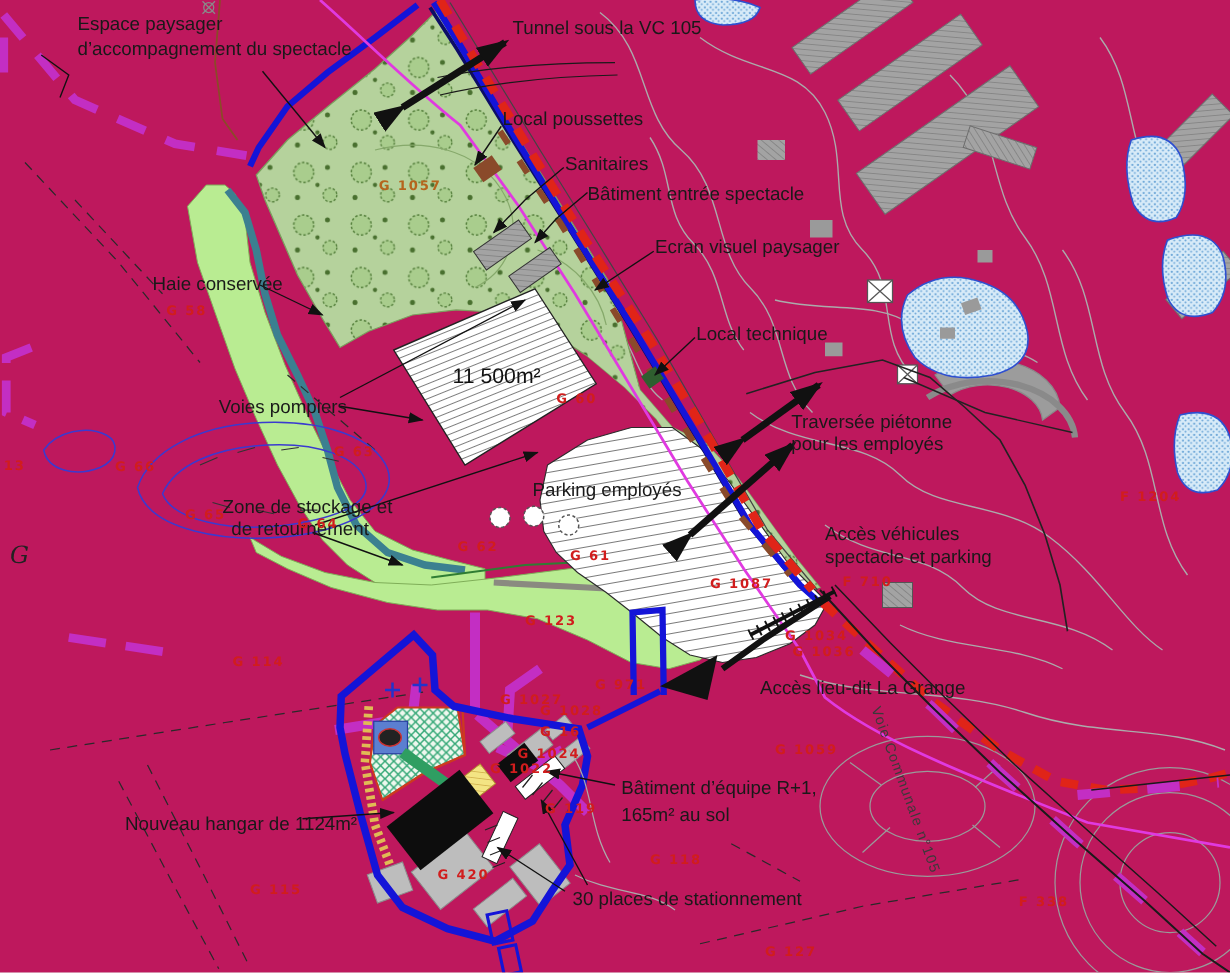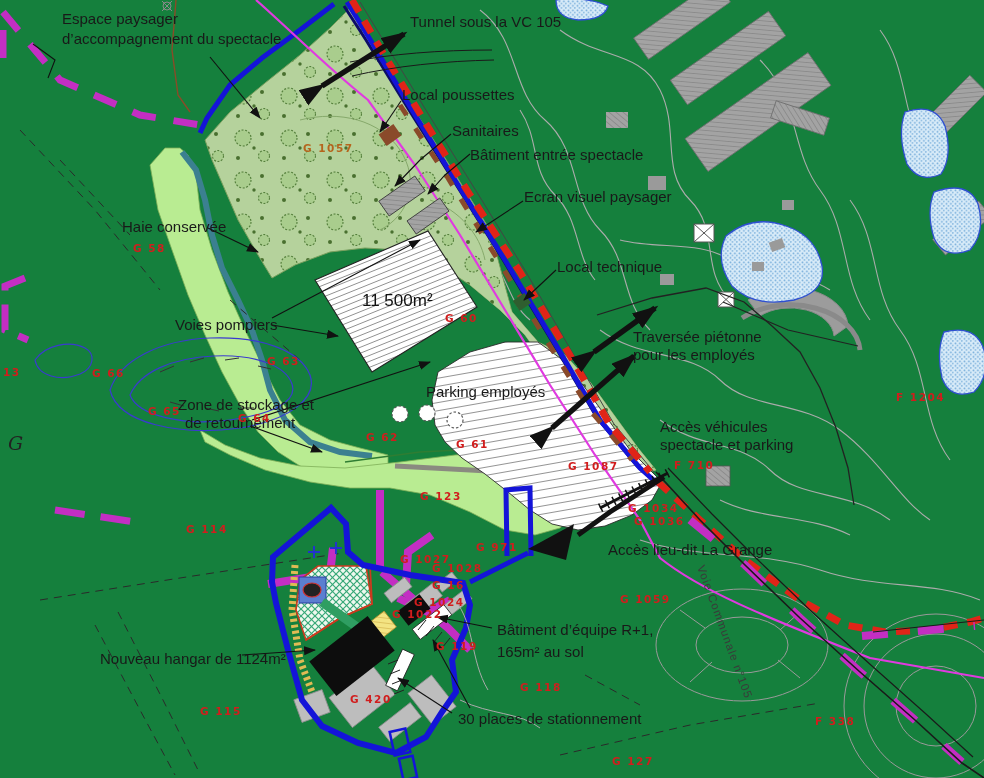--- a/index.html
+++ b/index.html
@@ -1,16 +1,16 @@
 <!DOCTYPE html>
 <html><head>
 <meta charset="utf-8">
 <style>
   html,body{margin:0;padding:0;background:#e8e8e8;}
-  .stage{position:relative;width:984px;height:778px;background:#15803d;overflow:hidden;
+  .stage{position:relative;width:984px;height:778px;background:#be185d;overflow:hidden;
          font-family:"Liberation Sans",sans-serif;}
   svg{display:block}
   .lbl{font:15px "Liberation Sans",sans-serif;fill:#191919}
   .lbl-big{font:17px "Liberation Sans",sans-serif;fill:#111}
   .pcl{font:bold 10.5px "DejaVu Sans",sans-serif;fill:#d11d1d;letter-spacing:1.5px}
   .pcl-orange{fill:#b5651d}
   .road-lbl{font:11.5px "Liberation Sans",sans-serif;fill:#3a3a3a;letter-spacing:1px}
   .sec{font:italic 19px "DejaVu Serif",serif;fill:#222}
 </style>
 </head>

